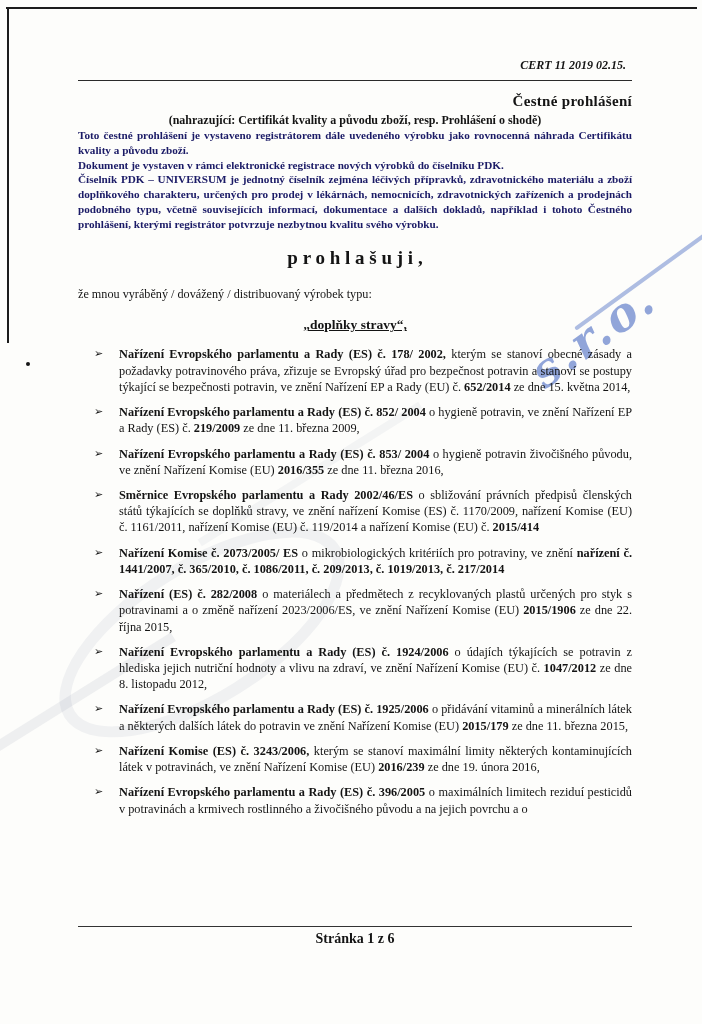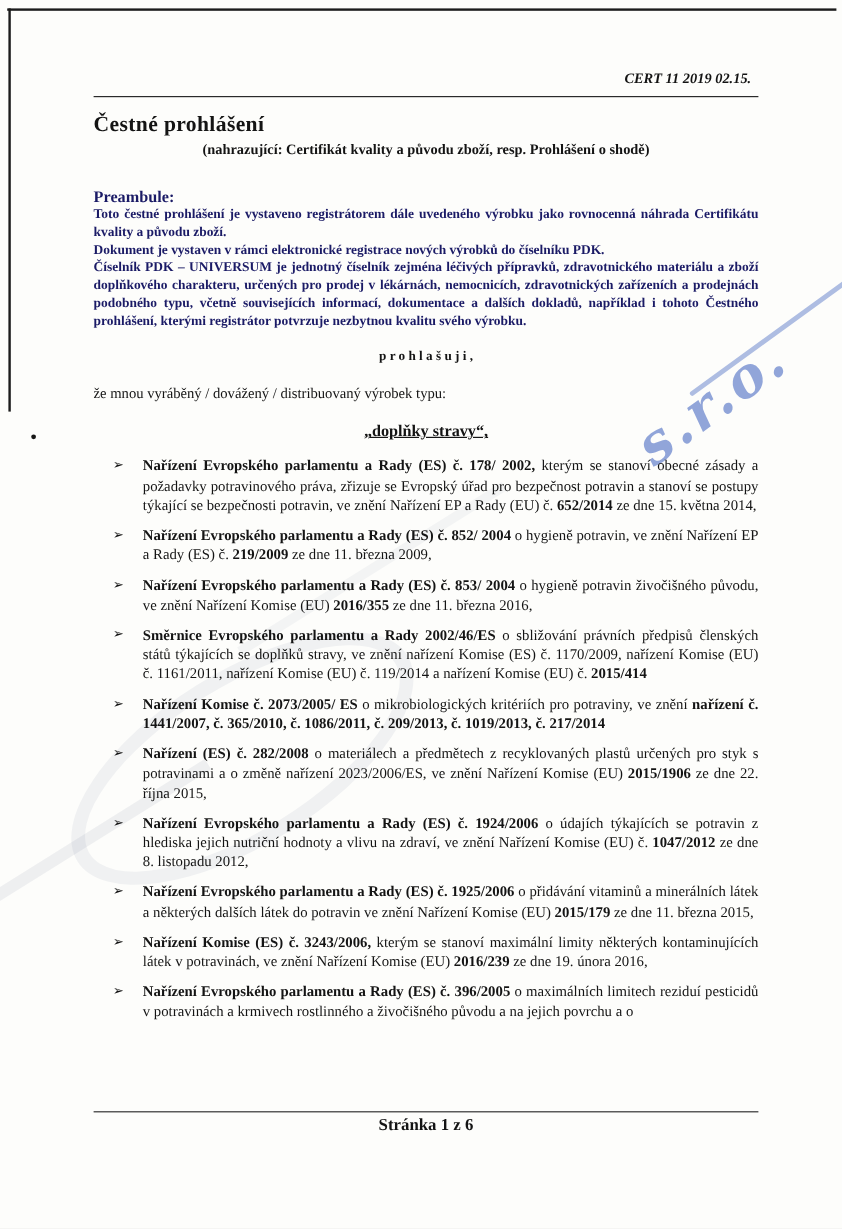--- a/index.html
+++ b/index.html
@@ -34,28 +34,28 @@
   .wm-grey-b{position:absolute;top:690px;left:-30px;width:220px;height:10px;
     background:rgba(128,138,164,0.12);transform:rotate(-32deg);pointer-events:none;}
   .wm-grey-c{position:absolute;top:470px;left:180px;width:260px;height:8px;
     background:rgba(128,138,164,0.08);transform:rotate(-32deg);pointer-events:none;}
 
   .content{position:absolute;left:78px;right:70px;top:58px;}
 
   .ref{ text-align:right;font-style:italic;font-weight:bold;font-size:12px;padding-right:6px;}
   .divider{border:none;border-top:1.6px solid #2a2a2a;margin:7px 0 0 0;}
 
-  .title{margin-top:12px;text-align:left;font-weight:bold;font-size:18px;letter-spacing:.3px;}
+  .title{margin-top:12px;text-align:right;font-weight:bold;font-size:15px;letter-spacing:.3px;}
   .subtitle{margin-top:3px;text-align:center;font-weight:bold;font-size:12px;}
 
   .pre-head{margin-top:24px;font-weight:bold;font-size:13.5px;color:#1b1b66;}
   .pre-par{font-weight:bold;font-size:11.2px;line-height:1.32;color:#1b1b66;text-align:justify;}
 
   .intro{margin-top:16px;font-size:12.2px;text-indent:32px;}
-  .verb{margin-top:16px;text-align:center;font-weight:bold;font-size:11px;}
+  .verb{margin-top:16px;text-align:center;font-weight:bold;font-size:19px;}
   .product-intro{margin-top:18px;font-size:12.2px;}
   .product-type{margin-top:15px;text-align:center;font-weight:bold;font-size:13.5px;text-decoration:underline;}
   .req-intro{margin-top:18px;font-size:12.2px;}
 
   .req-list{margin-top:13px;padding-left:16px;}
   .req-item{display:flex;gap:10px;margin-bottom:9px;}
   .req-marker{flex:0 0 15px;font-size:11px;line-height:1.5;
     font-family:"DejaVu Sans",sans-serif;color:#111;}
   .req-text{flex:1;font-size:12.3px;line-height:1.32;text-align:justify;}
   .b{font-weight:bold;}
@@ -84,21 +84,20 @@
   <div class="wm-sro">s.r.o.</div>
 
   <div class="content">
 
     <div class="ref">CERT 11 2019 02.15.</div>
     <hr class="divider">
 
     <div class="title">Čestné prohlášení</div>
     <div class="subtitle">(nahrazující: Certifikát kvality a původu zboží, resp. Prohlášení o shodě)</div>
 
-    <div class="pre-head">Preambule:</div>
     <div>
         <div class="pre-par">Toto čestné prohlášení je vystaveno registrátorem dále uvedeného výrobku jako rovnocenná náhrada Certifikátu kvality a původu zboží.</div>
         <div class="pre-par">Dokument je vystaven v rámci elektronické registrace nových výrobků do číselníku PDK.</div>
         <div class="pre-par">Číselník PDK – UNIVERSUM je jednotný číselník zejména léčivých přípravků, zdravotnického materiálu a zboží doplňkového charakteru, určených pro prodej v lékárnách, nemocnicích, zdravotnických zařízeních a prodejnách podobného typu, včetně souvisejících informací, dokumentace a dalších dokladů, například i tohoto Čestného prohlášení, kterými registrátor potvrzuje nezbytnou kvalitu svého výrobku.</div>
       </div>
 
     <div class="verb">p r o h l a š u j i ,</div>
     <div class="product-intro">že mnou vyráběný / dovážený  / distribuovaný výrobek typu:</div>
     <div class="product-type">„doplňky stravy“,</div>
 

